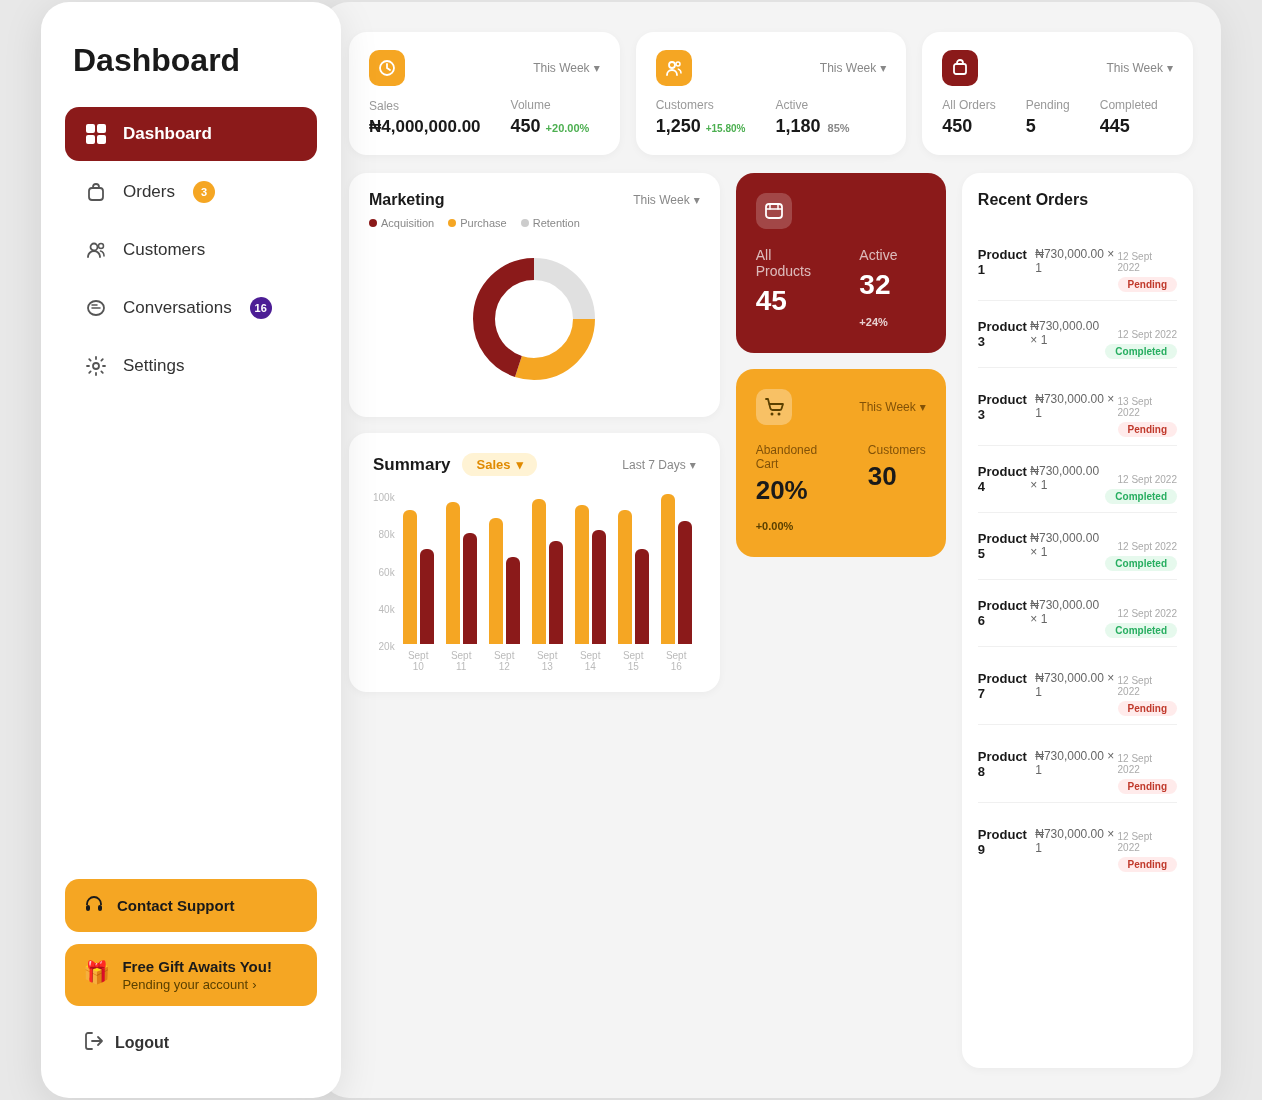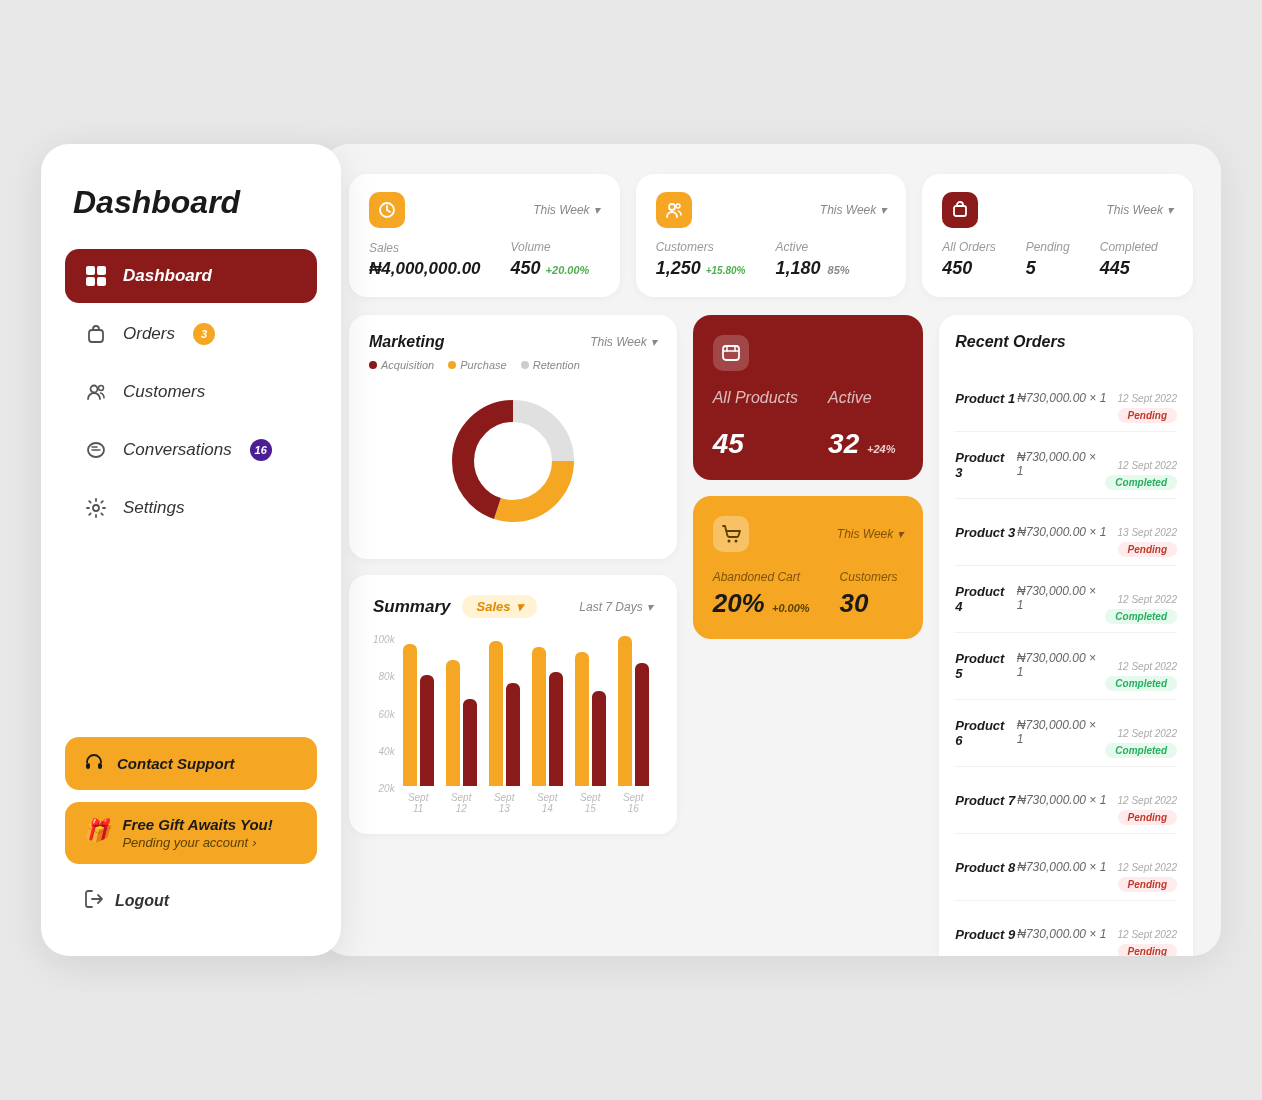--- a/index.html
+++ b/index.html
@@ -9,23 +9,22 @@
       width: 1262px;
       height: 1100px;
       overflow: hidden;
       display: flex;
       align-items: center;
       justify-content: center;
     }
     .app-wrapper {
       display: flex;
       width: 1180px;
-      height: 812px;
+      height: 1096px;
       position: relative;
-      font-style: italic;
     }
     
     .sidebar {
       width: 300px;
       background: #fff;
       border-radius: 28px;
       padding: 40px 24px 30px 24px;
       display: flex;
       flex-direction: column;
       box-shadow: 0 8px 40px rgba(0,0,0,0.10);
@@ -277,23 +276,23 @@
       align-items: center;
       justify-content: center;
       font-size: 18px;
     }
     .product-stats {
       display: flex;
       gap: 30px;
       margin-top: 8px;
     }
     .product-stat-label {
-      font-size: 16px;
+      font-size: 14px;
       color: rgba(255,255,255,0.7);
-      margin-bottom: 21px;
+      margin-bottom: 6px;
     }
     .product-stat-value {
       font-size: 28px;
       font-weight: 800;
     }
     .product-change {
       font-size: 11px;
       color: rgba(255,255,255,0.8);
       font-weight: 600;
     }
@@ -755,20 +754,27 @@
           </div>
           <div style="display:flex;">
             <div class="chart-labels">
               <span class="chart-y-label">100k</span>
               <span class="chart-y-label">80k</span>
               <span class="chart-y-label">60k</span>
               <span class="chart-y-label">40k</span>
               <span class="chart-y-label">20k</span>
             </div>
             <div class="chart-area" id="chart-bars">
+                <div class="bar-group">
+                  <div class="bar-pair">
+                    <div class="bar gold" style="height: 85%;"></div>
+                    <div class="bar red" style="height: 60%;"></div>
+                  </div>
+                  <div class="bar-x-label">Sept 10</div>
+                </div>
                 <div class="bar-group">
                   <div class="bar-pair">
                     <div class="bar gold" style="height: 90%;"></div>
                     <div class="bar red" style="height: 70%;"></div>
                   </div>
                   <div class="bar-x-label">Sept 11</div>
                 </div>
                 <div class="bar-group">
                   <div class="bar-pair">
                     <div class="bar gold" style="height: 80%;"></div>

